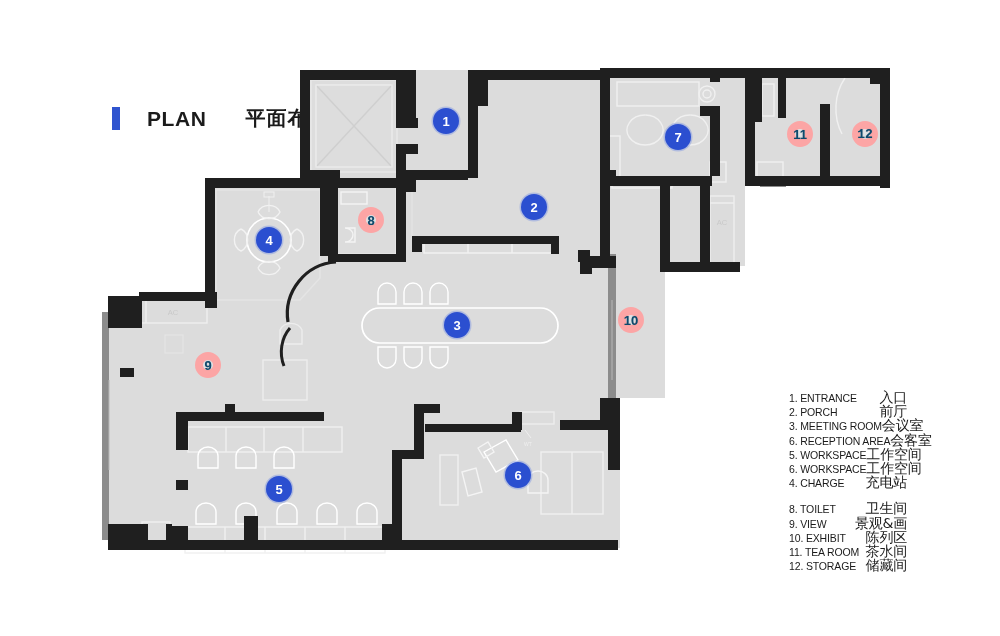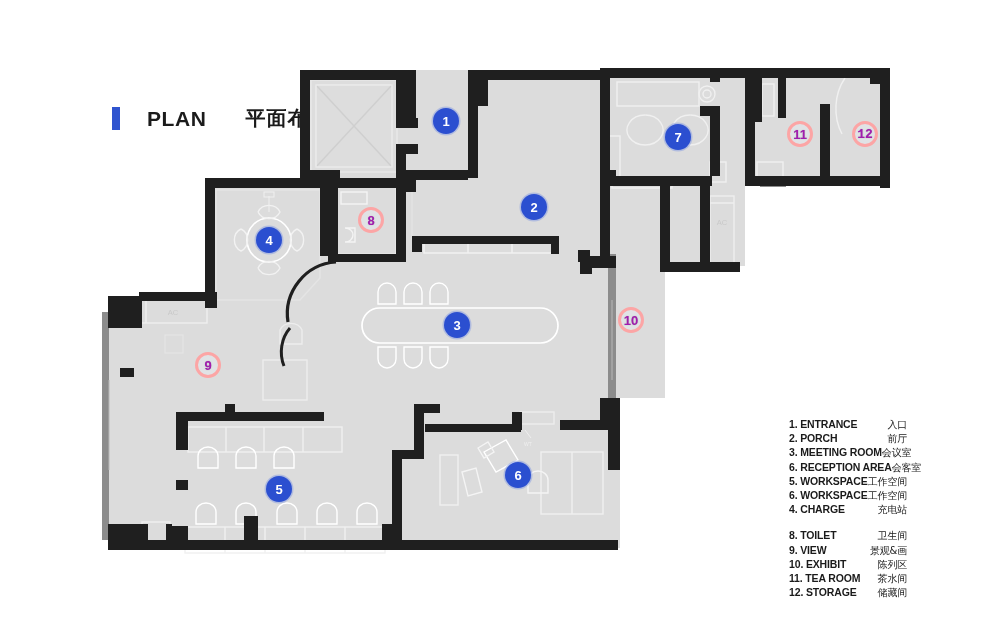--- a/index.html
+++ b/index.html
@@ -57,31 +57,30 @@
   .legend-row {
     display: flex;
     justify-content: space-between;
     align-items: baseline;
     height: 14.2px;
     line-height: 14.2px;
     white-space: nowrap;
   }
   .legend-en {
     font-size: 10.5px;
-    font-weight: bold;
+    font-weight: normal;
     letter-spacing: -0.15px;
     font-family: "Liberation Sans", sans-serif;
     color: #1a1a1a;
   }
   .legend-cn {
-    font-size: 10px;
+    font-size: 14px;
     font-family: "DejaVu Sans", sans-serif;
     color: #1a1a1a;
     letter-spacing: -0.2px;
-    margin-top: 28px;
   }
   .legend-gap { height: 12px; }
 
   
   #plan-svg {
     position: absolute;
     left: 0;
     top: 0;
   }
 
@@ -99,22 +98,22 @@
     font-family: "Liberation Sans", sans-serif;
     box-sizing: border-box;
   }
   .marker.solid {
     background: #2b4fd0;
     color: #ffffff;
     box-shadow: 0 0 0 1.5px rgba(140,160,225,0.55);
   }
   .marker.ring {
     background: rgba(225,227,230,0.85);
-    color: #a21caf;
-    border: 3px solid #fca5a5;
+    color: #0c4a6e;
+    border: 8px solid #fca5a5;
     text-shadow: 0 0 1px rgba(120,120,120,0.6);
   }
 </style>
 </head>
 <body>
 
 <div id="title-block">
   <div id="title-bar"></div>
   <div id="title-en">PLAN</div>
   <div id="title-cn">平面布局</div>

